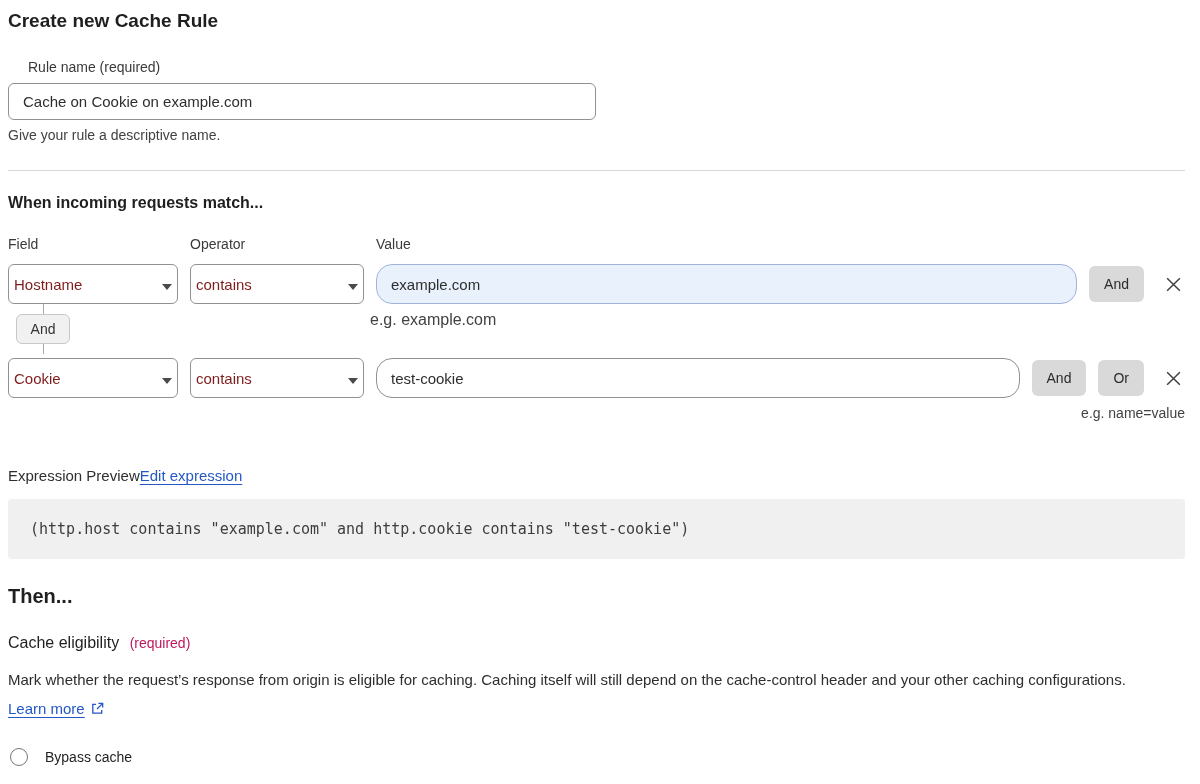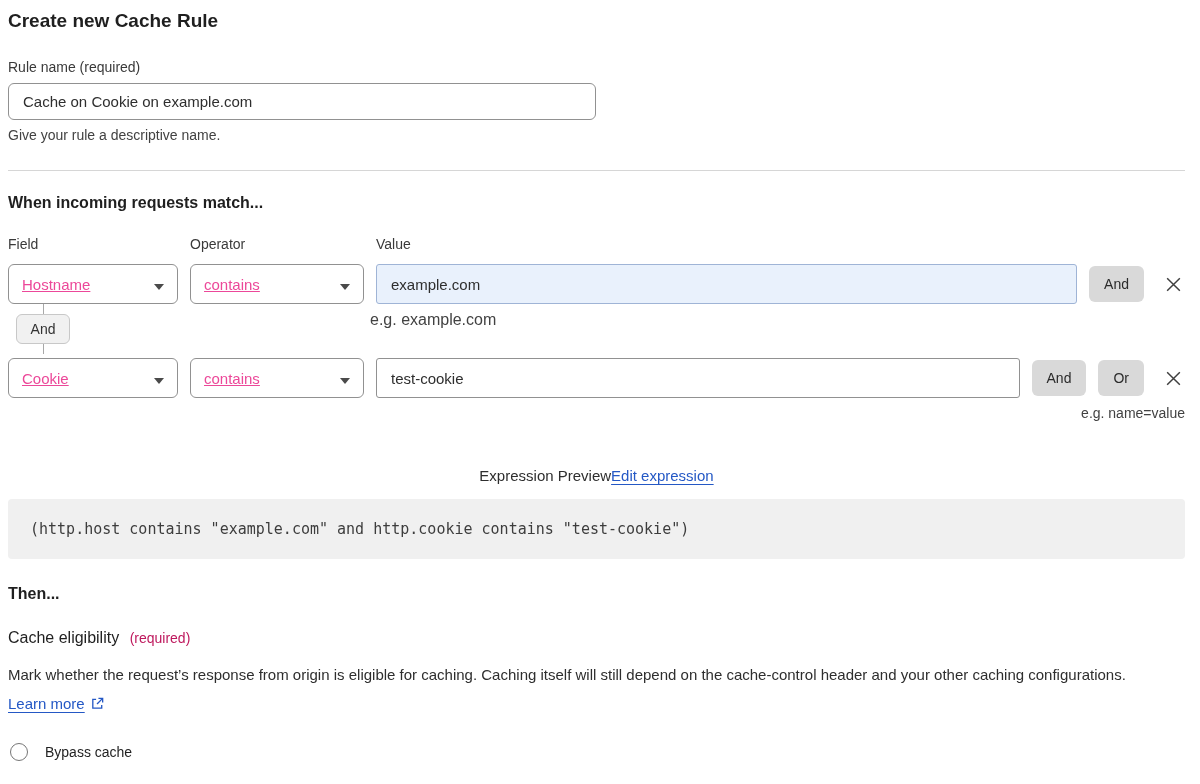--- a/index.html
+++ b/index.html
@@ -7,21 +7,21 @@
   body {
     width:1200px; height:784px;
     font-family:"Liberation Sans","DejaVu Sans",sans-serif;
     color:#2e2e2e; overflow:hidden;
   }
   .page { padding:8px 15px 0 8px; }
 
   .page-title { font-size:19px; font-weight:700; color:#1f1f1f; margin:2px 0 0 0; }
 
   
-  .field-label { font-size:14px; color:#3a3a3a; margin-top:27px; }
+  .field-label { font-size:14px; color:#3a3a3a; margin-top:27px;margin-left:20px; }
   .rule-name-input {
     margin-top:8px; width:588px; height:37px;
     border:1px solid #919191; border-radius:6px;
     padding:16px 14px; font-size:15px; color:#2e2e2e;
     font-family:inherit; background:#fff; outline:none;
   }
   .help-text { font-size:14px; color:#424242; margin-top:7px; }
 
   .divider { border:none; border-top:1px solid #d6d6d6; margin:27px 0 0 0; }
 
@@ -30,26 +30,26 @@
   
   .col-headers { display:flex; margin-top:24px; font-size:14px; color:#3a3a3a; }
   .col-headers .h-field { width:170px; }
   .col-headers .h-operator { width:174px; margin-left:12px; }
   .col-headers .h-value { margin-left:12px; }
 
   .cond-row { display:flex; align-items:center; gap:12px; margin-top:12px; }
   .select-box {
     height:40px; border:1px solid #919191; border-radius:6px; background:#fff;
     display:flex; align-items:center; justify-content:space-between;
-    padding:0 13px; font-size:15px; color:#ec4899; cursor:pointer; flex:none;text-decoration:underline;
+    padding:0 5px; font-size:15px; color:#7f1d1d; cursor:pointer; flex:none;
   }
   .select-field { width:170px; }
   .select-operator { width:174px; }
   .value-input {
-    flex:1; height:40px; border:1px solid #919191; border-radius:3px;
+    flex:1; height:40px; border:1px solid #919191; border-radius:16px;
     padding:0 14px; font-size:15px; color:#2e2e2e; font-family:inherit; outline:none;
     background:#fff;
   }
   .value-input.focused { background:#e9f1fc; border-color:#9fb4d6; }
   .conj-btn {
     border:none; background:#d9d9d9; color:#2b2b2b; border-radius:6px;
     padding:10px 15px; font-size:14px; font-family:inherit; cursor:pointer; flex:none;
   }
   .remove-btn { border:none; background:none; padding:2px; margin:0 0 0 6px; cursor:pointer; flex:none; line-height:0; }
 
@@ -57,30 +57,30 @@
   .hint { font-size:16px; color:#424242; margin-left:362px; padding-top:7px; }
   .hint-last { font-size:14px; color:#424242; margin-left:362px; margin-top:7px;text-align:right; }
   .connector { position:absolute; left:8px; top:0; width:54px; display:flex; flex-direction:column; align-items:center; }
   .vline { width:1px; height:10px; background:#a8a8a8; }
   .and-chip {
     border:1px solid #c8c8c8; background:#f1f1f1; border-radius:6px;
     padding:6px 14px; font-size:14px; color:#333; cursor:pointer;
   }
 
   
-  .expr-header { display:flex; justify-content:center; align-items:flex-end; margin-top:46px; }
+  .expr-header { display:flex; justify-content:flex-start; align-items:flex-end; margin-top:46px; }
   .expr-label { font-size:15px; color:#2e2e2e; }
   .link { color:#2458c5; font-size:15px; text-decoration:underline; text-underline-offset:3px; cursor:pointer; }
   .code-block {
     margin-top:15px; background:#f0f0f0; border-radius:4px;
     padding:21px 22px; font-family:"DejaVu Sans Mono","Liberation Mono",monospace;
     font-size:15px; color:#3d3d3d; white-space:pre;
   }
 
-  .then-heading { font-size:16px; font-weight:700; color:#1f1f1f; margin-top:26px; }
+  .then-heading { font-size:20px; font-weight:700; color:#1f1f1f; margin-top:26px; }
 
   .elig-heading { margin-top:26px; font-size:16px; color:#1f1f1f; }
   .elig-heading .bold { font-weight:400; }
   .elig-heading .req { font-size:14px; color:#be185d; font-weight:400; margin-left:6px; }
 
   .elig-desc { margin-top:13px; font-size:15px; line-height:29px; color:#2e2e2e; max-width:1160px; }
   .ext-icon { margin-left:5px; vertical-align:-2px; }
 
   
   .radio-group { margin-top:21px; }

